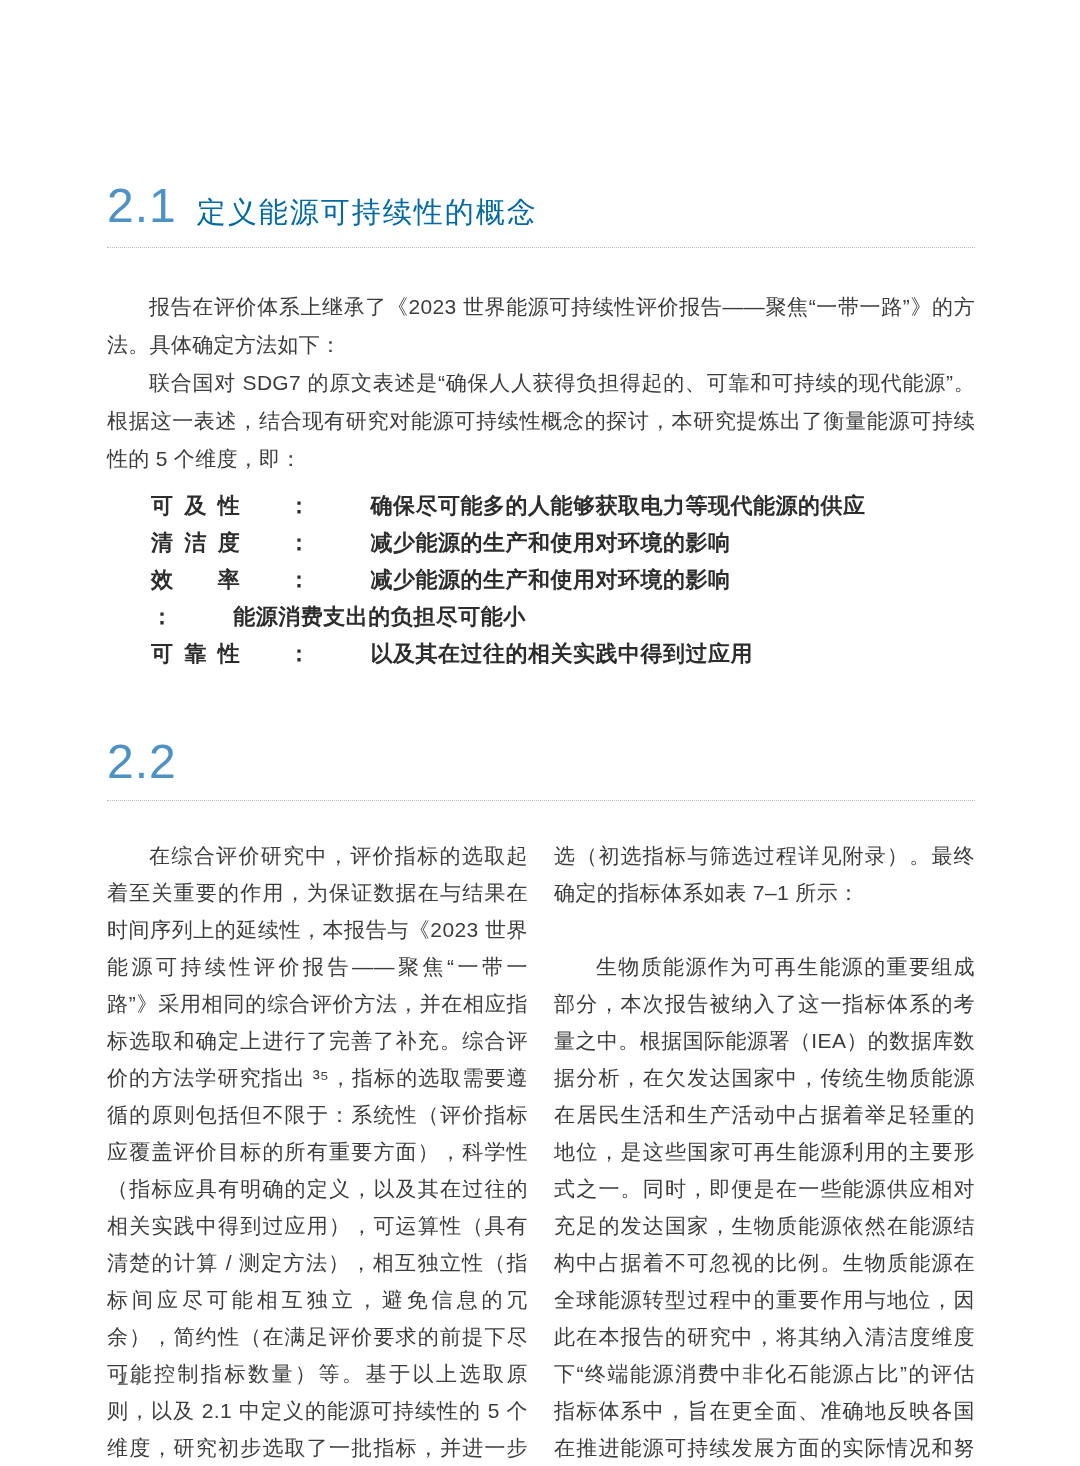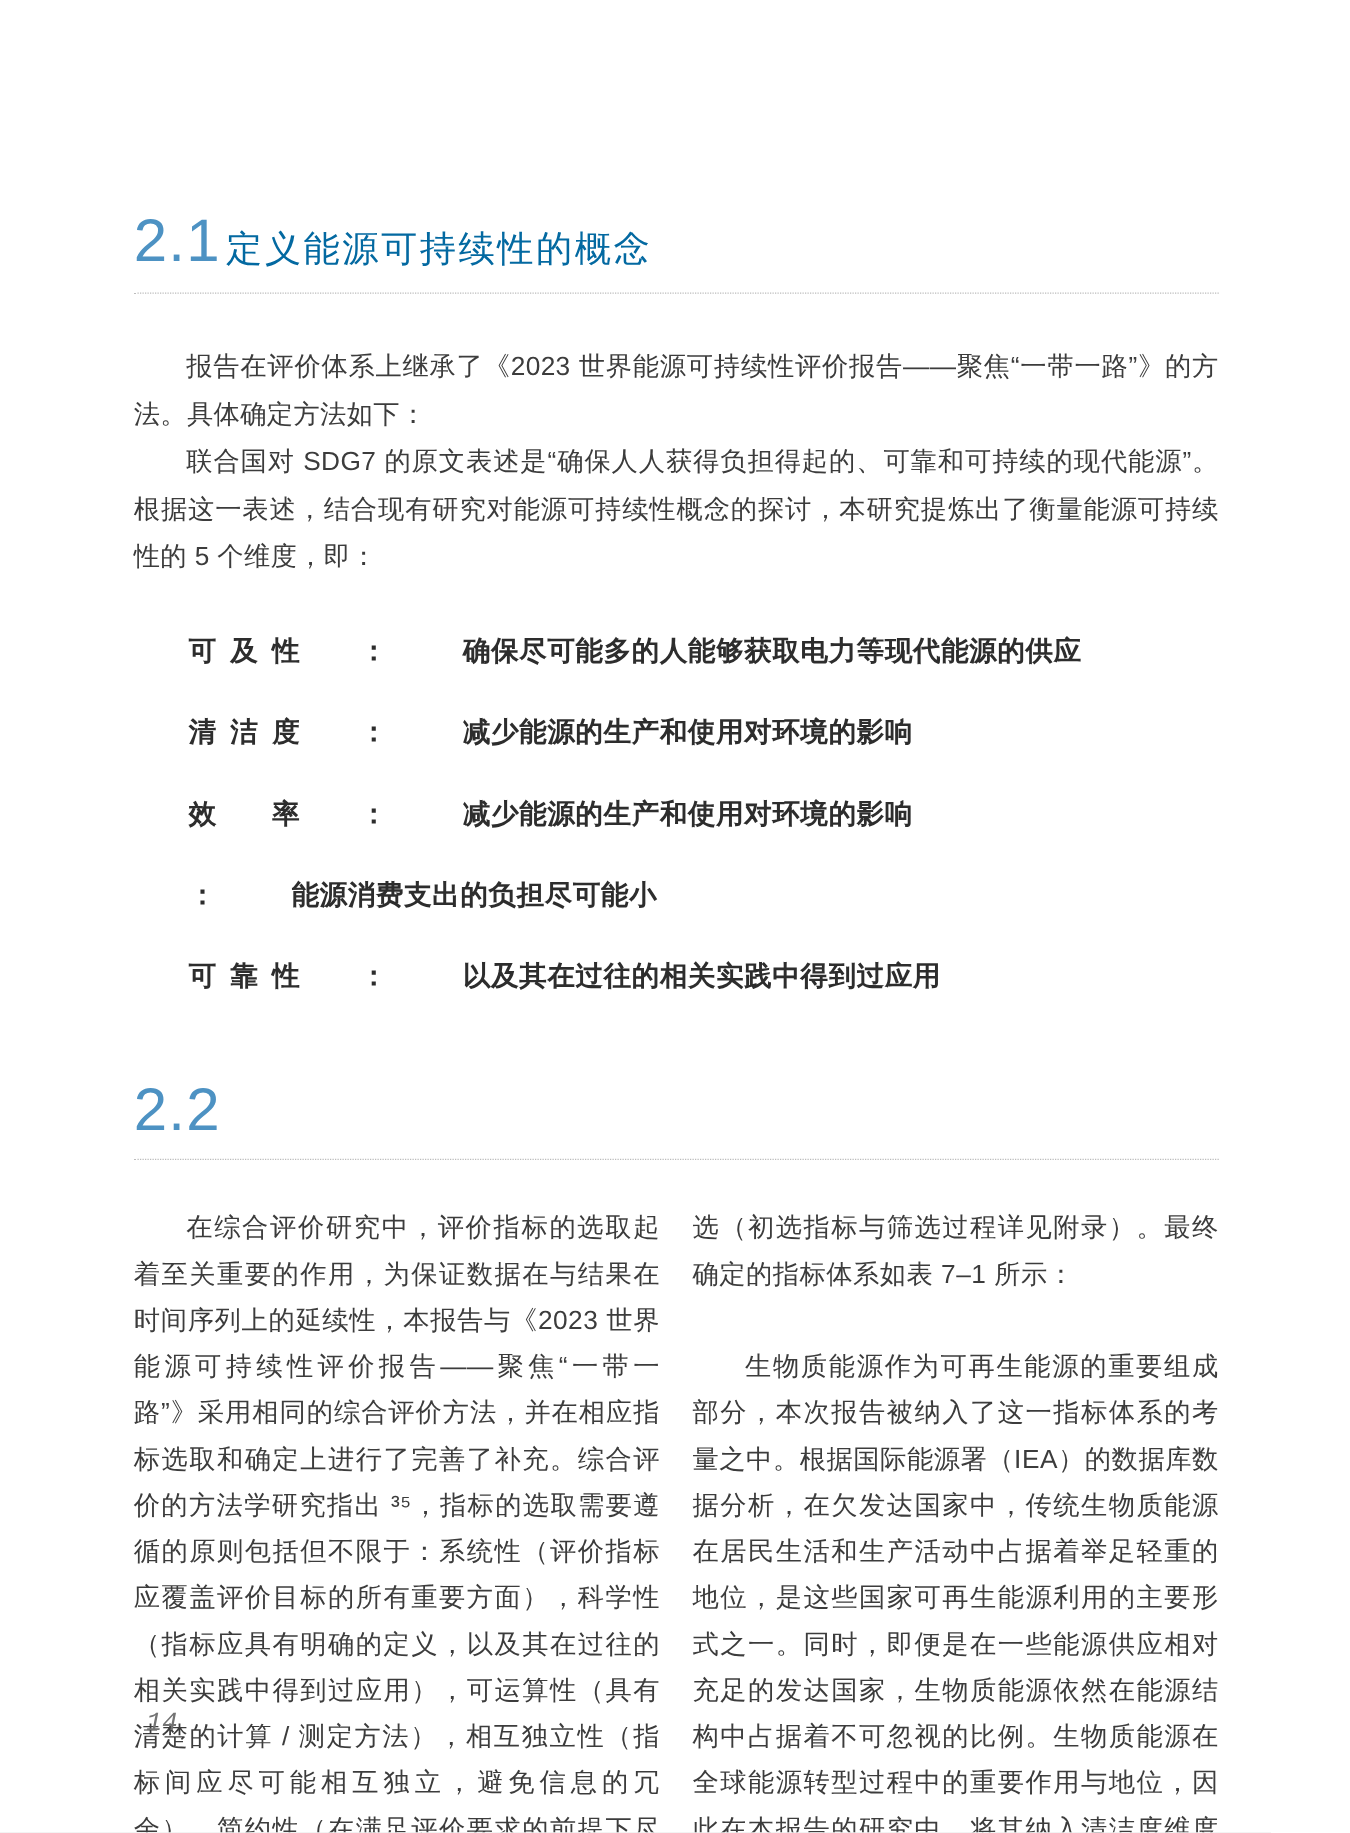--- a/index.html
+++ b/index.html
@@ -13,23 +13,24 @@
     padding: 170px 105px 0 107px;
     overflow: hidden;
     color: #3c3c3c;
     font-family: "Liberation Sans", sans-serif;
   }
 
   
   .sec-heading {
     display: flex;
     align-items: baseline;
-    gap: 4px;
+    gap: 20px;
     padding-bottom: 14px;
     border-bottom: 1px dotted #bcbcbc;
+    margin-top: 12px;
   }
   .sec-num {
     font-size: 48px;
     line-height: 1;
     color: #4d92c3;
     letter-spacing: 1px;
     font-weight: 400;
   }
   .sec-title {
     font-size: 29px;
@@ -59,21 +60,21 @@
     gap: 48px;
   }
   .def-term {
     flex: none;
     display: inline-block;
     width: 4.05em;
     text-align: justify;
     text-align-last: justify;
   }
   .def-colon { flex: none; margin-right: 12px; }
-  .def-desc { flex: none; letter-spacing: 0.5px; margin-top: 28px; }
+  .def-desc { flex: none; letter-spacing: 0.5px; }
 
   .section-2-2 { margin-top: 66px; }
 
   
   .columns {
     display: flex;
     gap: 26px;
     margin-top: 36px;
   }
   .col {

